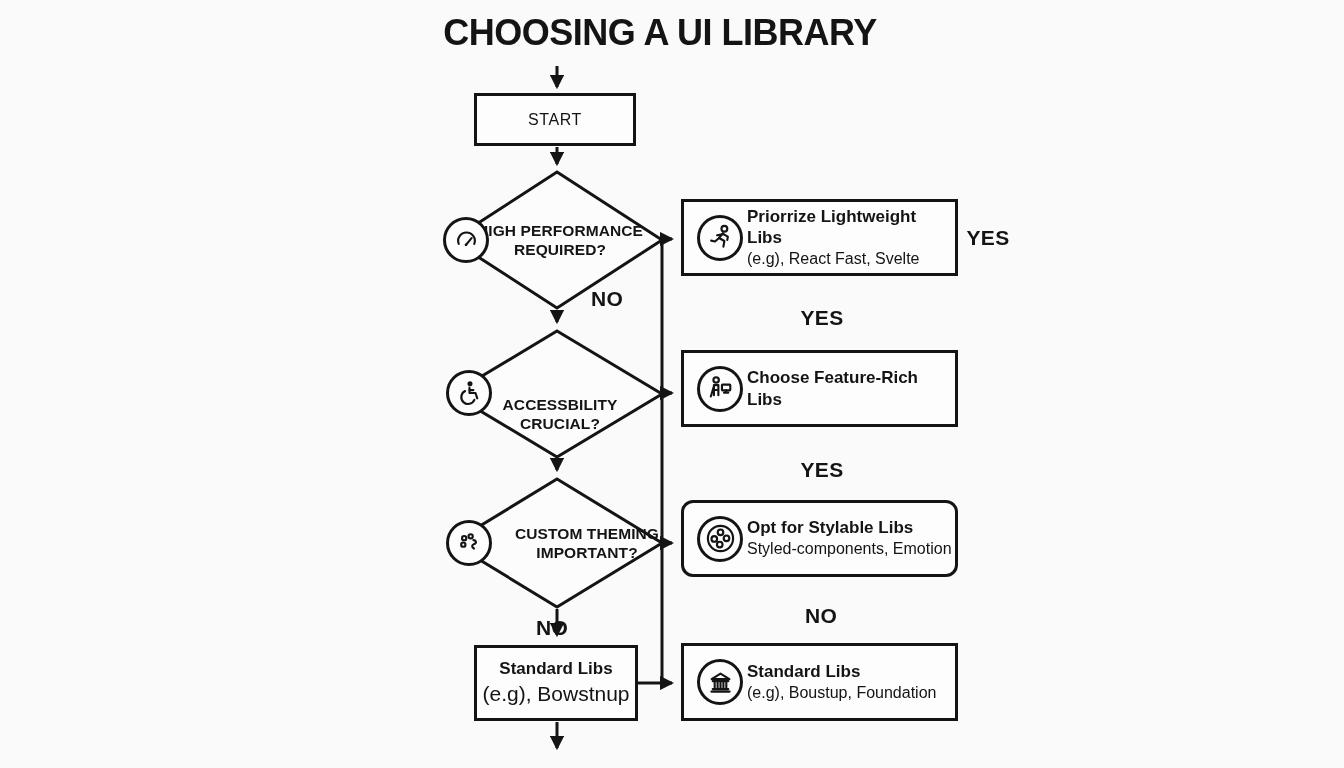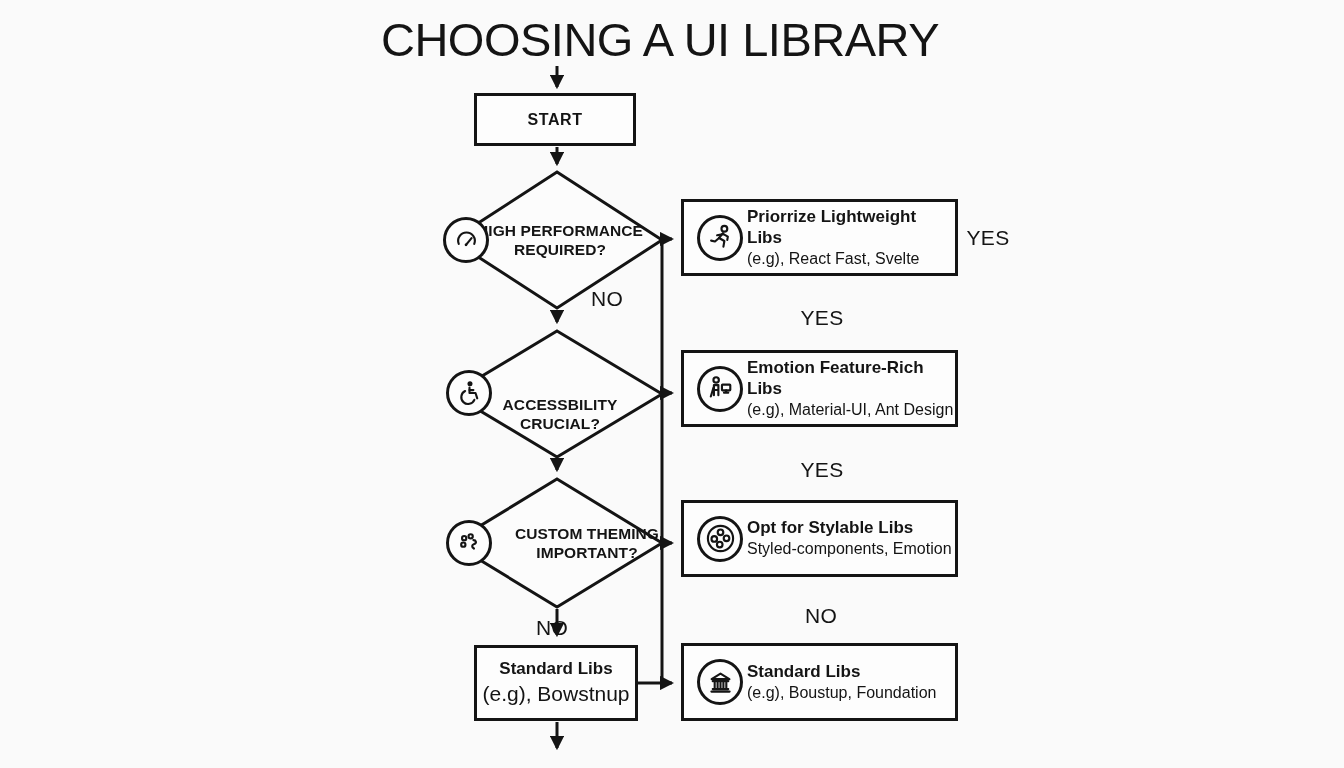--- a/index.html
+++ b/index.html
@@ -8,28 +8,28 @@
     background:#fafafa;
     font-family:"Liberation Sans", sans-serif;
     color:#141414;
   }
   .stage{position:absolute;inset:0;width:1344px;height:768px;}
   svg.connectors{position:absolute;left:0;top:0;z-index:1;}
   .layer{position:absolute;inset:0;z-index:2;}
 
   .page-title{
     position:absolute;left:660px;top:12px;transform:translateX(-50%);
-    font-size:47px;font-weight:400;letter-spacing:-0.5px;white-space:nowrap;
+    font-size:36px;font-weight:700;letter-spacing:-0.5px;white-space:nowrap;
   }
 
   .start-box{
     position:absolute;left:474px;top:93px;width:162px;height:53px;
     border:3px solid #141414;background:#fdfdfd;box-sizing:border-box;
     display:flex;align-items:center;justify-content:center;
-    font-size:16px;font-weight:700;letter-spacing:0.6px;
+    font-size:16px;font-weight:400;letter-spacing:0.6px;
   }
 
   .diamond-text{
     position:absolute;transform:translate(-50%,-50%);
     text-align:center;font-size:15.5px;font-weight:700;line-height:1.25;
     letter-spacing:0.1px;white-space:nowrap;
   }
   .icon-badge{
     position:absolute;width:46px;height:46px;border:3px solid #141414;
     border-radius:50%;background:#fdfdfd;box-sizing:border-box;
@@ -53,21 +53,21 @@
     position:absolute;left:474px;top:645px;width:164px;height:76px;
     border:3px solid #141414;background:#fdfdfd;box-sizing:border-box;
     display:flex;flex-direction:column;align-items:center;justify-content:center;
     text-align:center;line-height:1.3;
   }
   .fallback-box .action-line1{font-size:17px;}
   .fallback-box .action-line2{font-size:21px;}
 
   .branch-label{
     position:absolute;transform:translate(-50%,-50%);
-    font-size:21px;font-weight:400;letter-spacing:0.3px;
+    font-size:21px;font-weight:700;letter-spacing:0.3px;
   }
 </style>
 </head>
 <body>
 
 <div class="stage">
 
   <svg class="connectors" width="1344" height="768" viewBox="0 0 1344 768">
     <defs>
       <marker id="arw" viewBox="0 0 10 10" refX="8.5" refY="5" markerWidth="4.8" markerHeight="4.8" orient="auto-start-reverse">
@@ -160,26 +160,25 @@
       <div class="icon-badge">
         <svg viewBox="0 0 32 32">
           <circle class="ink-stroke" cx="11.5" cy="7.2" r="2.8"></circle>
           <path class="ink-stroke" d="M9.2,12.5 h4.6 M9.2,12.5 V23 M13.8,12.5 V23 M9.2,17.5 h4.6"></path>
           <path class="ink-stroke" d="M8.8,15 L6,24.2"></path>
           <rect class="ink-stroke" x="17.5" y="12" width="8.6" height="6" rx="0.6"></rect>
           <path class="ink-stroke" d="M21.8,18 v2.1 M19.6,20.3 h4.4"></path>
         </svg>
       </div>
       <div class="action-text">
-        <div class="action-line1">Emotion Feature-Rich Libs</div>
-        <div class="action-line2">(e.g), Material-UI, Ant Design</div>
-      </div>
-    </div>
-
-    <div class="action-box" style="top:500px;">
+        <div class="action-line1">Choose Feature-Rich Libs</div>
+      </div>
+    </div>
+
+    <div class="action-box" style="top:500px;border-radius:12px;">
       <div class="icon-badge">
         <svg viewBox="0 0 32 32">
           <circle class="ink-stroke" cx="16" cy="16" r="13"></circle>
           <circle class="ink-stroke" cx="16" cy="9.6" r="2.9"></circle>
           <circle class="ink-stroke" cx="22.2" cy="15.8" r="2.9"></circle>
           <circle class="ink-stroke" cx="15.2" cy="22.2" r="2.9"></circle>
           <circle class="ink-stroke" cx="9.6" cy="16.4" r="2.9"></circle>
         </svg>
       </div>
       <div class="action-text">

